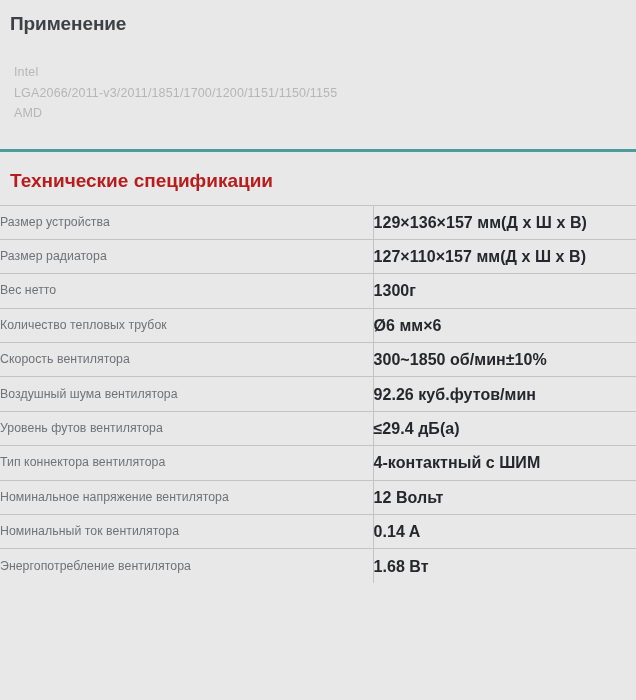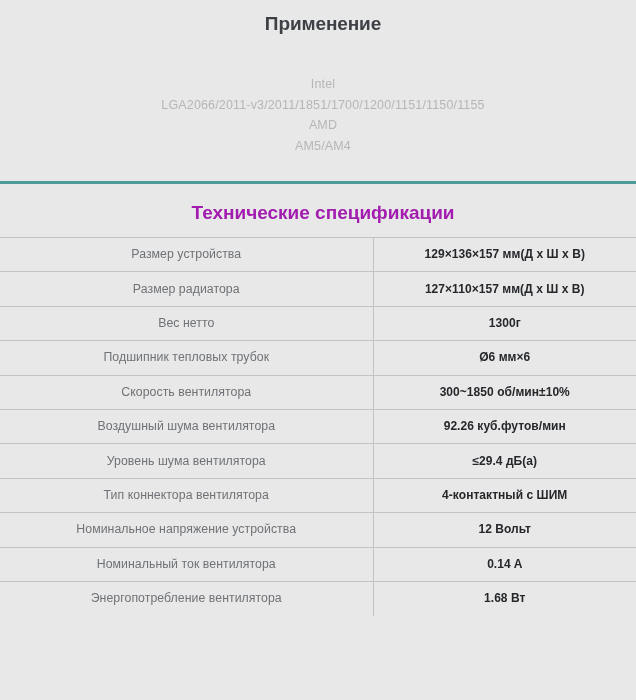--- a/index.html
+++ b/index.html
@@ -8,38 +8,38 @@
   }
   body {
     width: 636px;
     height: 700px;
     overflow: hidden;
     background: #e8e8e8;
     font-family: "Liberation Sans", "DejaVu Sans", sans-serif;
     -webkit-font-smoothing: antialiased;
   }
 
-  .page { width: 636px; height: 700px; position: relative; background: #e8e8e8; text-align: center; }
+  .page { width: 636px; height: 700px; position: relative; background: #e8e8e8; }
 
   
   .application-section { padding: 0 0 0 0; background: #e8e8e8; }
 
   .section-title {
     font-size: 19px;
     font-weight: 700;
     color: #3d4045;
     letter-spacing: -0.1px;
     padding: 11px 0 0 10px;
     margin: 0;
     line-height: 26px;
   }
 
   .compat-list {
     padding: 21px 0 0 10px;
-    margin: 16px;
+    margin: 4px;
   }
   .compat-line {
     font-size: 12.5px;
     color: #b6b6b6;
     line-height: 20.5px;
     letter-spacing: 0.15px;
     white-space: nowrap;
   }
 
   .teal-divider {
@@ -48,21 +48,21 @@
     width: 100%;
     background: #4d9b9a;
   }
 
   
   .specs-section { background: #e8e8e8; }
 
   .specs-title {
     font-size: 19px;
     font-weight: 700;
-    color: #a21caf;
+    color: #b91c1c;
     padding: 16px 0 0 10px;
     margin: 0 0 11px 0;
     line-height: 26px;
   }
 
   .spec-table {
     width: 100%;
     border-collapse: collapse;
     table-layout: fixed;
   }
@@ -83,21 +83,21 @@
     padding-left: 18px;
     padding-right: 8px;
     font-size: 12.3px;
     color: #6f7276;
     letter-spacing: 0.05px;
     line-height: 15px;
   }
   .cell-value {
     padding-left: 11px;
     padding-right: 8px;
-    font-size: 12px;
+    font-size: 16px;
     font-weight: 700;
     color: #25272b;
     letter-spacing: 0.05px;
     line-height: 15px;
   }
 
   
   .spec-table { position: relative; }
   .gutter-mask {
     position: absolute;
@@ -115,21 +115,20 @@
 
 <div class="page">
 
   <section class="application-section">
     <h2 class="section-title">Применение</h2>
 
     <div class="compat-list">
       <div class="compat-line">Intel</div>
       <div class="compat-line">LGA2066/2011-v3/2011/1851/1700/1200/1151/1150/1155</div>
       <div class="compat-line">AMD</div>
-      <div class="compat-line">AM5/AM4</div>
     </div>
 
     <div class="teal-divider" style="background: rgb(77, 155, 154);"></div>
   </section>
 
   <section class="specs-section">
     <h2 class="specs-title">Технические спецификации</h2>
 
     <div class="table-wrap">
       <div class="gutter-mask"></div>
@@ -141,41 +140,41 @@
           </tr>
           <tr>
             <td class="cell-label">Размер радиатора</td>
             <td class="cell-value">127×110×157 мм(Д х Ш х В)</td>
           </tr>
           <tr>
             <td class="cell-label">Вес нетто</td>
             <td class="cell-value">1300г</td>
           </tr>
           <tr>
-            <td class="cell-label">Подшипник тепловых трубок</td>
+            <td class="cell-label">Количество тепловых трубок</td>
             <td class="cell-value">Ø6 мм×6</td>
           </tr>
           <tr>
             <td class="cell-label">Скорость вентилятора</td>
             <td class="cell-value">300~1850 об/мин±10%</td>
           </tr>
           <tr>
             <td class="cell-label">Воздушный шума вентилятора</td>
             <td class="cell-value">92.26 куб.футов/мин</td>
           </tr>
           <tr>
-            <td class="cell-label">Уровень шума вентилятора</td>
+            <td class="cell-label">Уровень футов вентилятора</td>
             <td class="cell-value">≤29.4 дБ(а)</td>
           </tr>
           <tr>
             <td class="cell-label">Тип коннектора вентилятора</td>
             <td class="cell-value">4-контактный с ШИМ</td>
           </tr>
           <tr>
-            <td class="cell-label">Номинальное напряжение устройства</td>
+            <td class="cell-label">Номинальное напряжение вентилятора</td>
             <td class="cell-value">12 Вольт</td>
           </tr>
           <tr>
             <td class="cell-label">Номинальный ток вентилятора</td>
             <td class="cell-value">0.14 A</td>
           </tr>
           <tr>
             <td class="cell-label">Энергопотребление вентилятора</td>
             <td class="cell-value">1.68 Вт</td>
           </tr>

